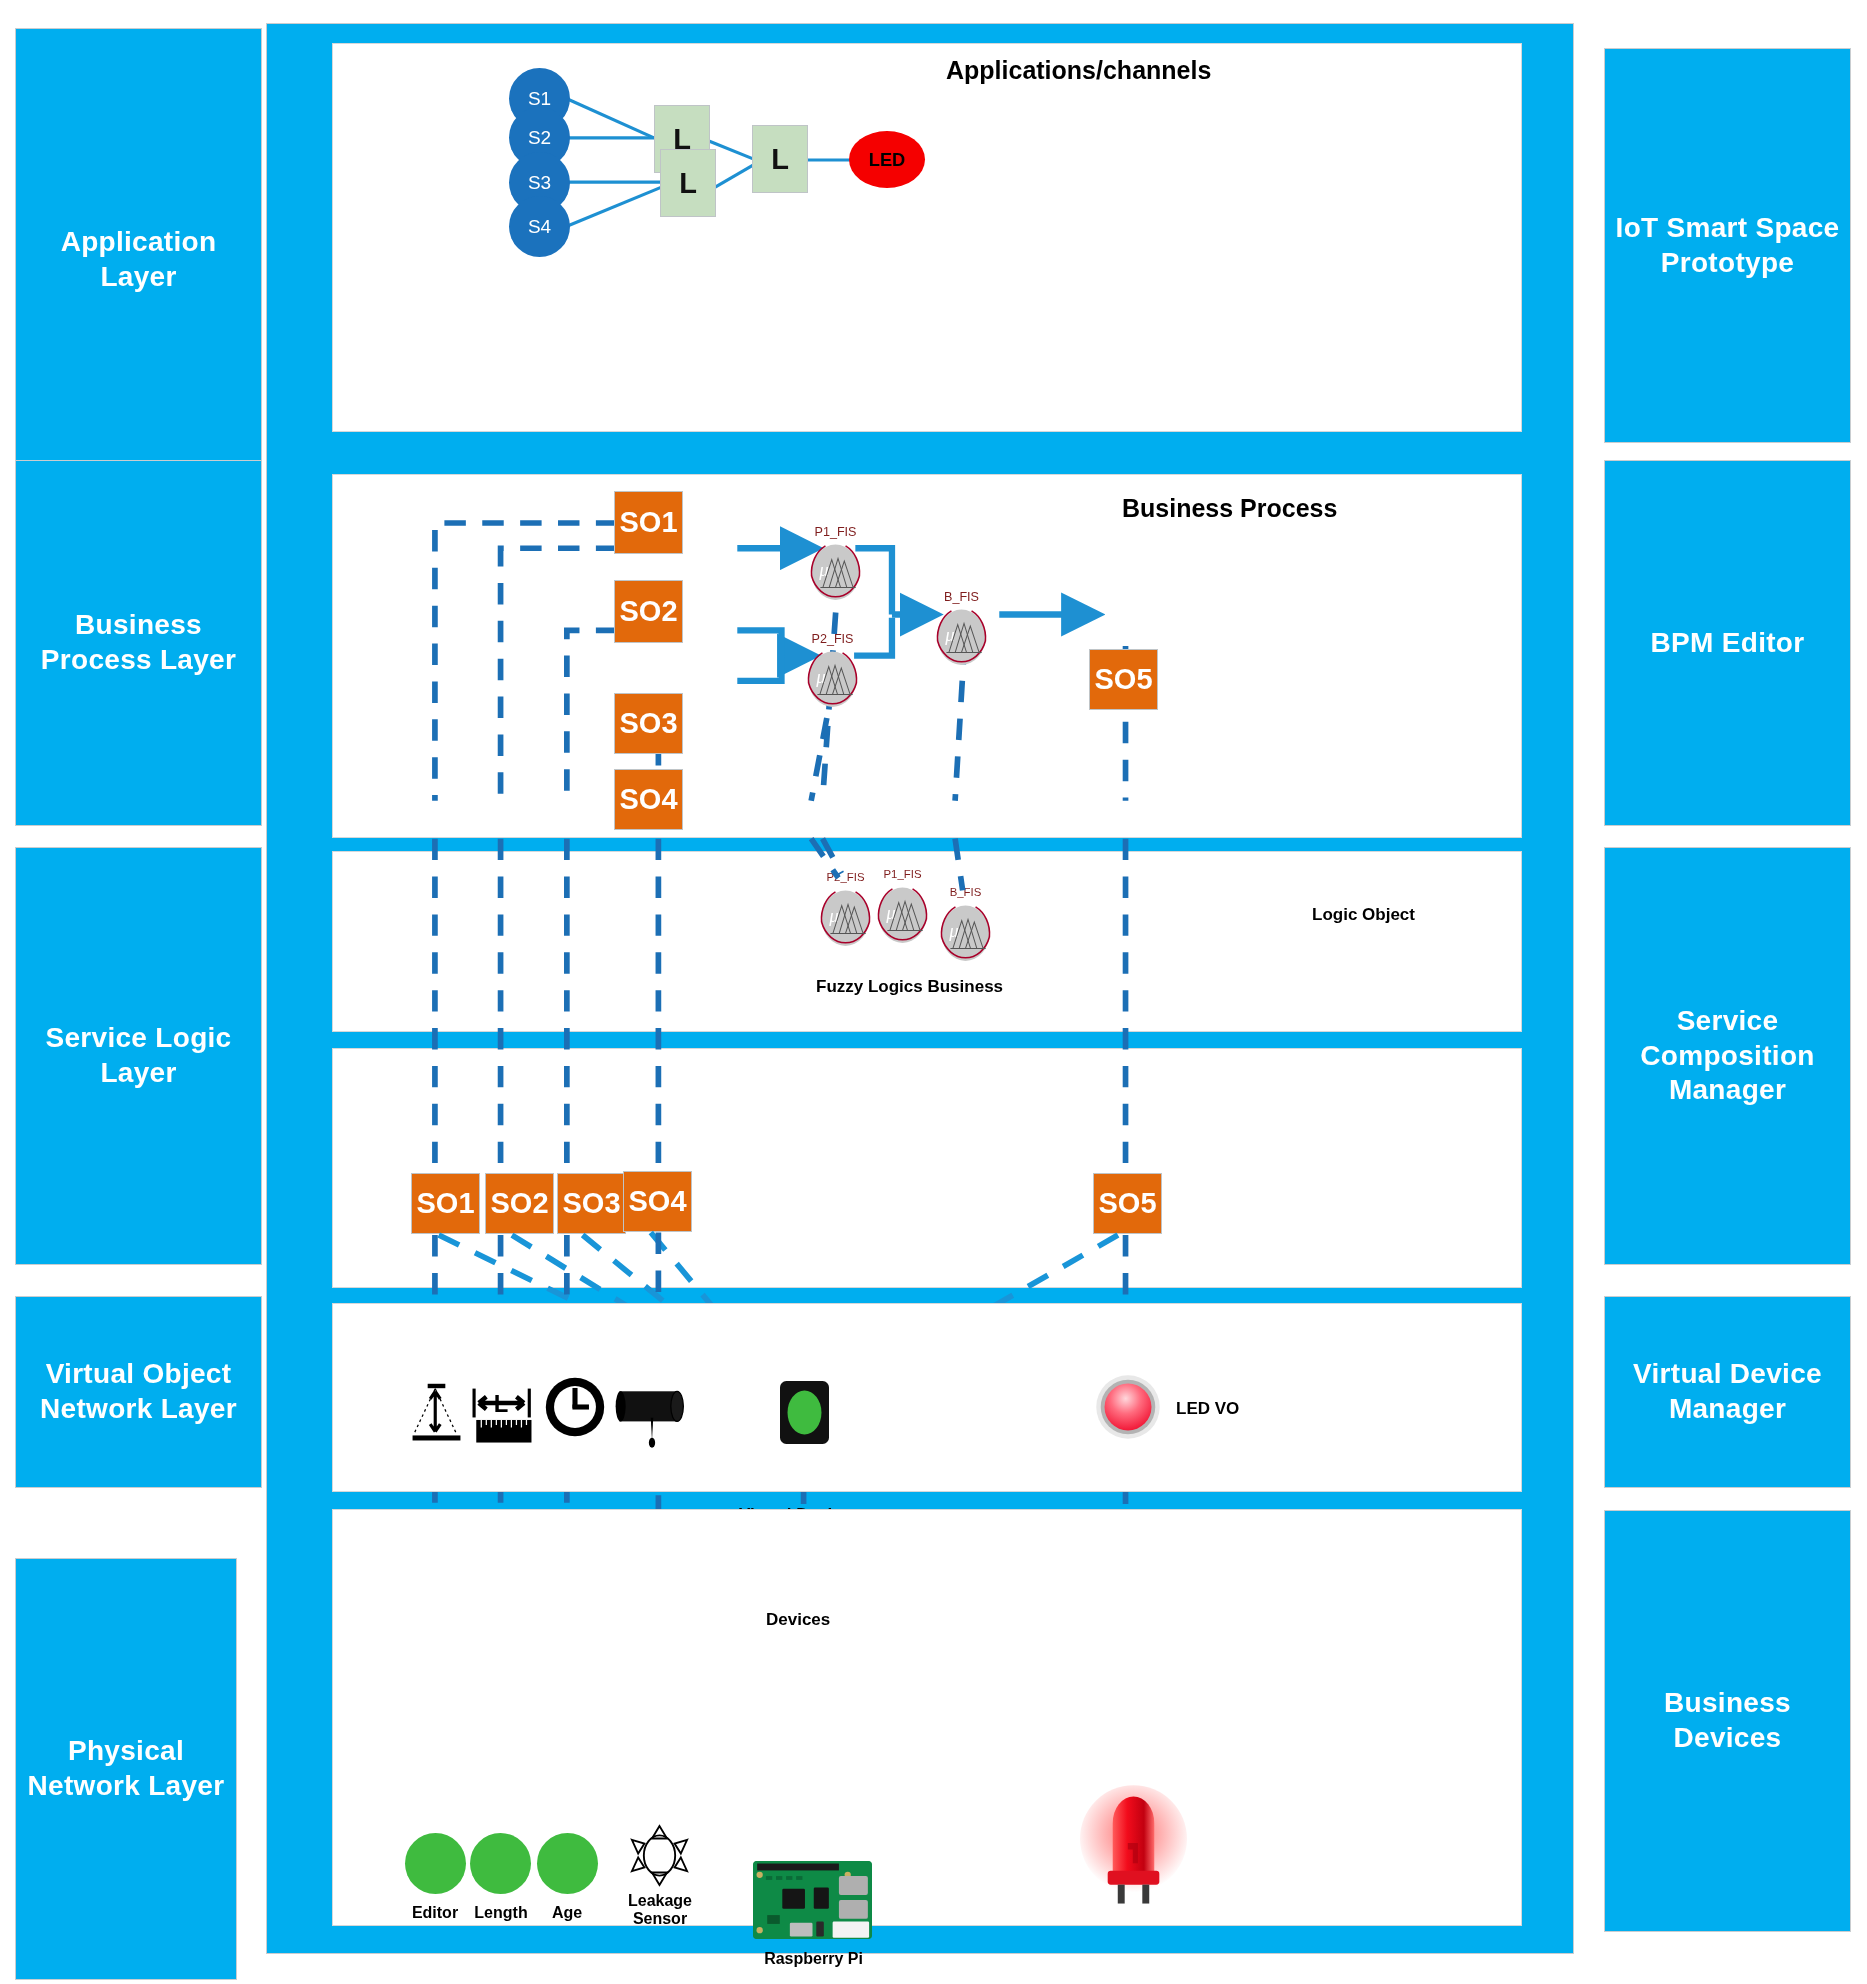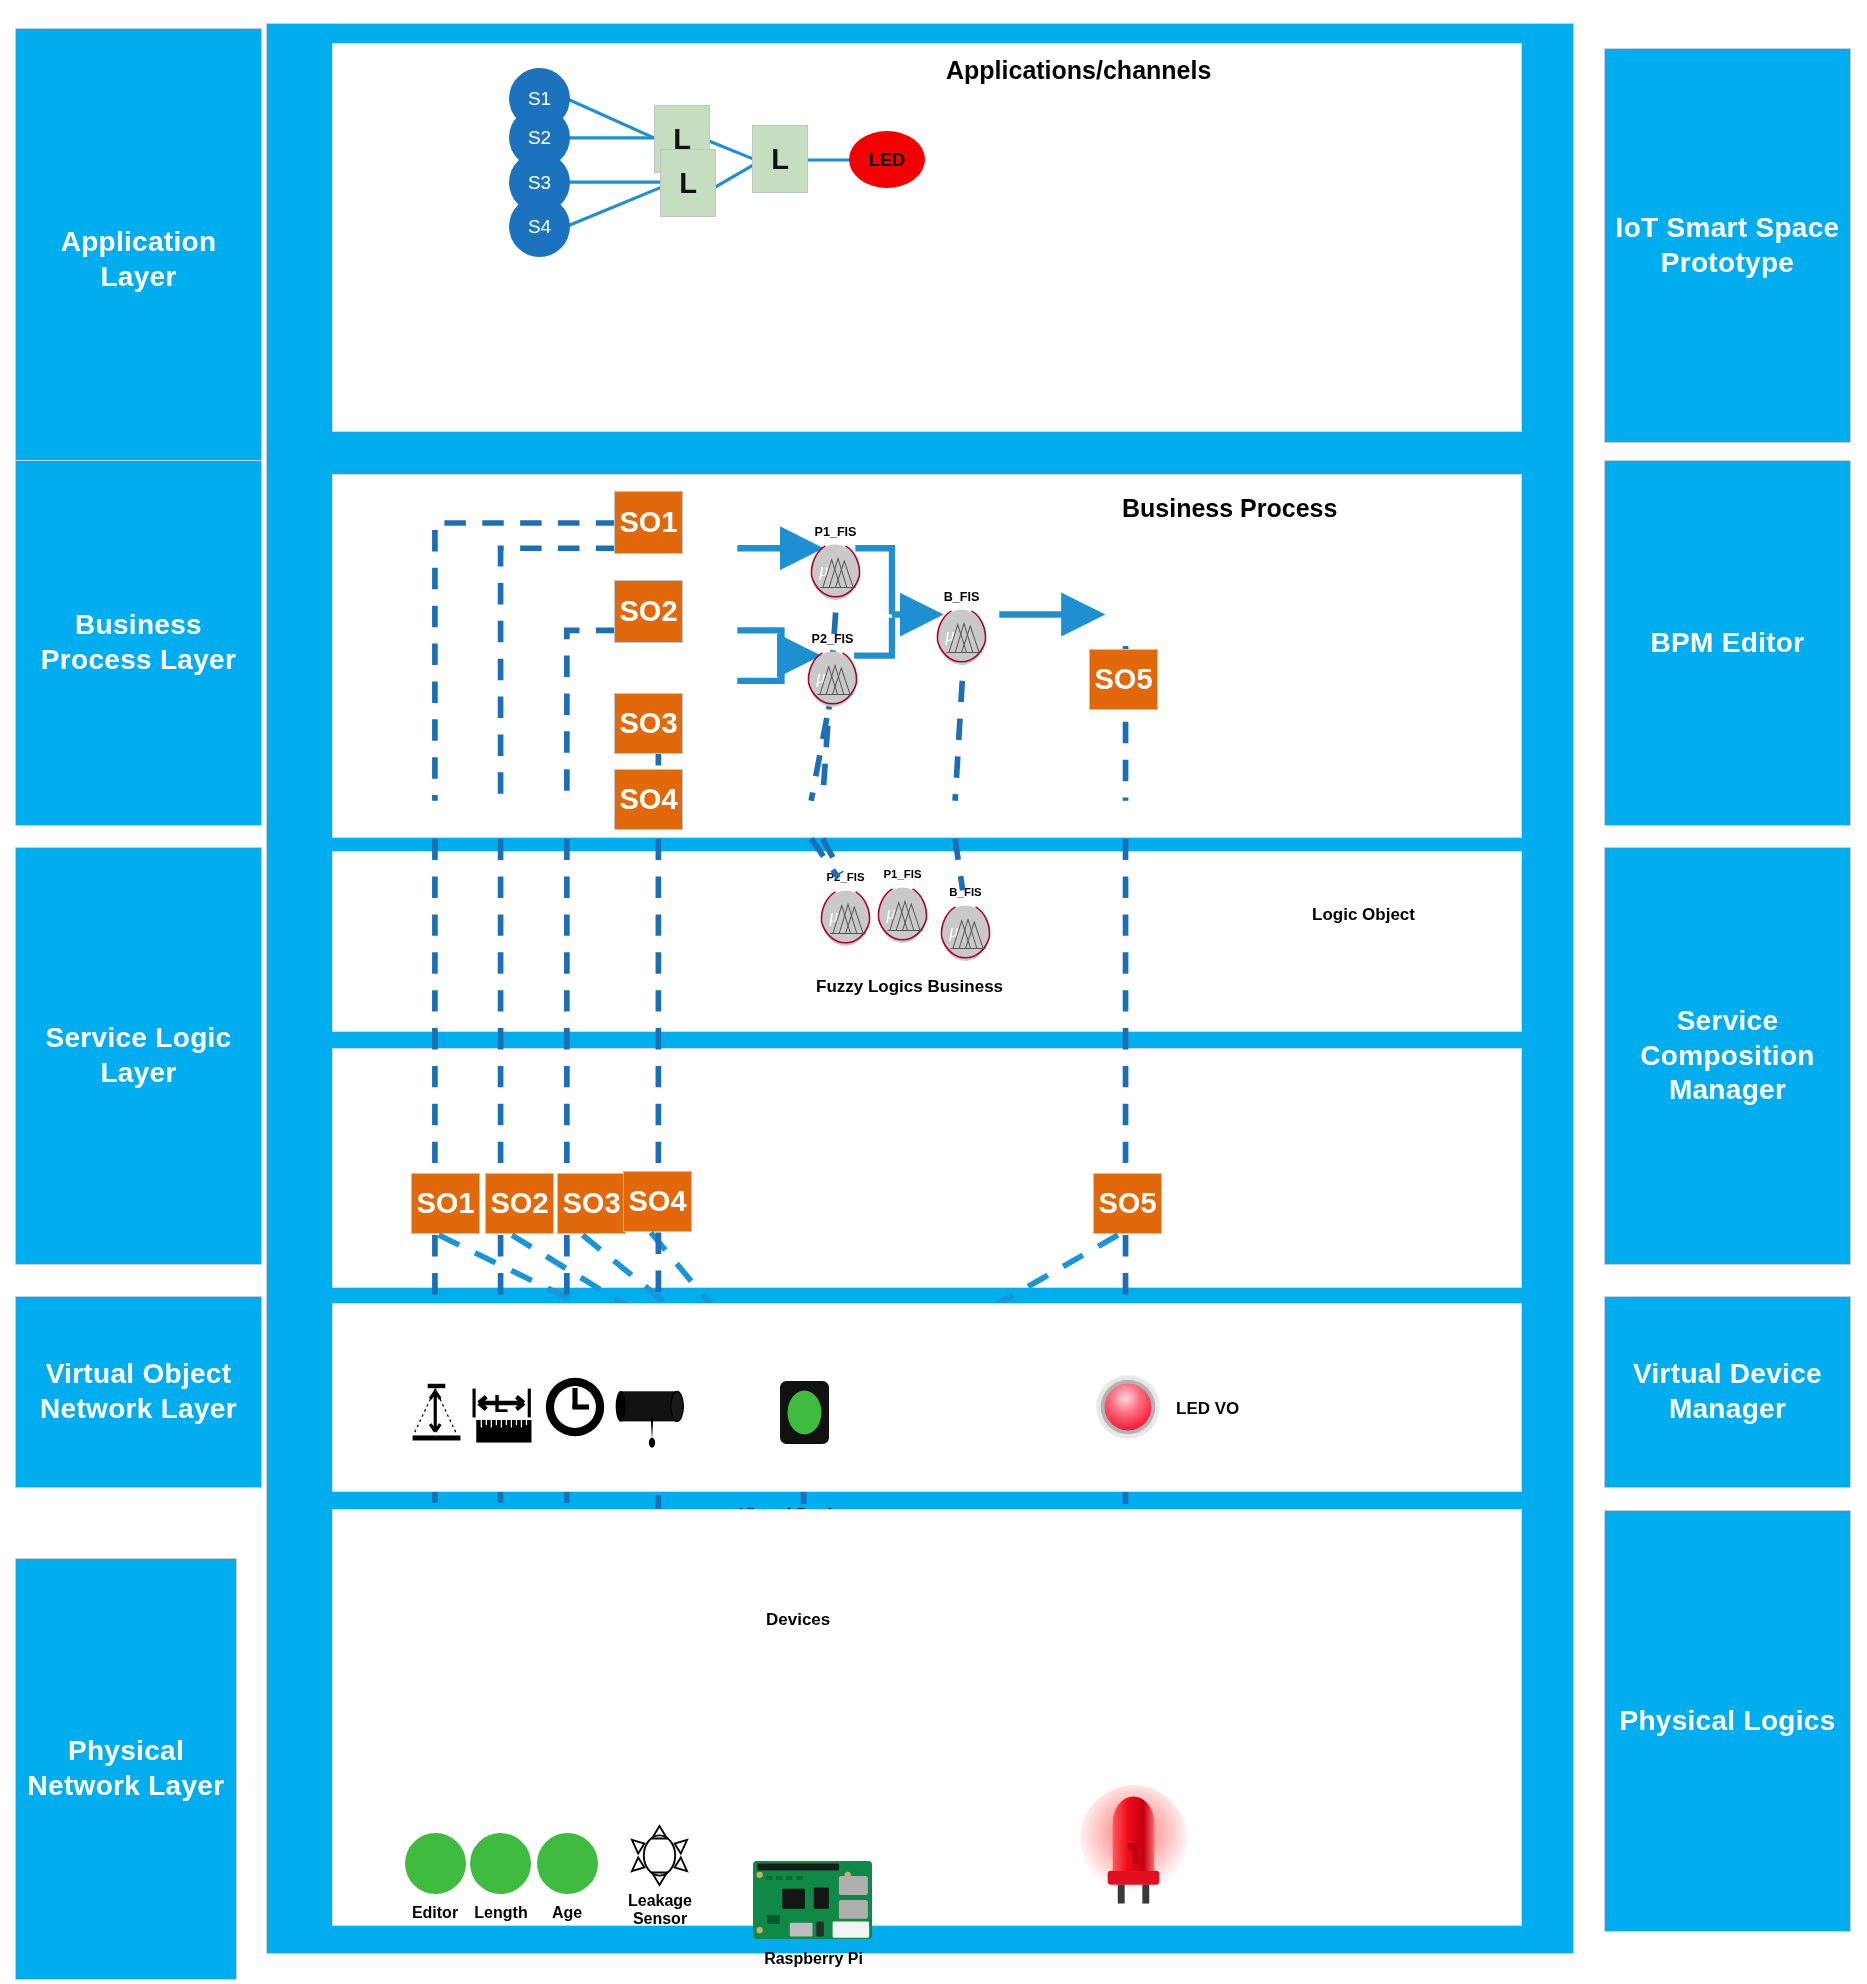--- a/index.html
+++ b/index.html
@@ -103,21 +103,21 @@
     color:#ffffff;
     font-weight:bold;
     font-size:29px;
     display:flex; align-items:center; justify-content:center;
   }
 
   
   .fis { position:absolute; }
   .fis .fis-name {
     position:absolute; left:50%; top:-2.5px; transform:translateX(-50%);
-    color:#000000; font-weight:bold; font-size:12.6px; white-space:nowrap;
+    color:#7f1d1d; font-weight:normal; font-size:12.6px; white-space:nowrap;
   }
   .fis.small .fis-name { font-size:11.4px; }
 
   
   svg.overlay { position:absolute; left:0; top:0; pointer-events:none; }
 
   
   .green-dot {
     position:absolute; border-radius:50%; background:#3FBB3F;
     width:61px; height:61px;
@@ -154,21 +154,21 @@
 <div class="side-box" style="left:1604px; top:460px; width:247px; height:366px;">
   <span>BPM Editor</span>
 </div>
 <div class="side-box" style="left:1604px; top:847px; width:247px; height:418px;">
   <span>Service Composition Manager</span>
 </div>
 <div class="side-box" style="left:1604px; top:1296px; width:247px; height:192px;">
   <span>Virtual Device Manager</span>
 </div>
 <div class="side-box" style="left:1604px; top:1510px; width:247px; height:422px;">
-  <span>Physical Logics</span>
+  <span>Business Devices</span>
 </div>
 
 <div id="center-panel">
 
   <div class="white-panel" style="left:65px; top:19px; width:1190px; height:389px;"></div>
 
   <div class="panel-title" style="left:679px; top:32px;text-align:center;">Applications/channels</div>
 
   <svg class="overlay" width="1308" height="1931" viewBox="0 0 2072 3058">
     <g stroke="#1E90D2" stroke-width="5" fill="none">

